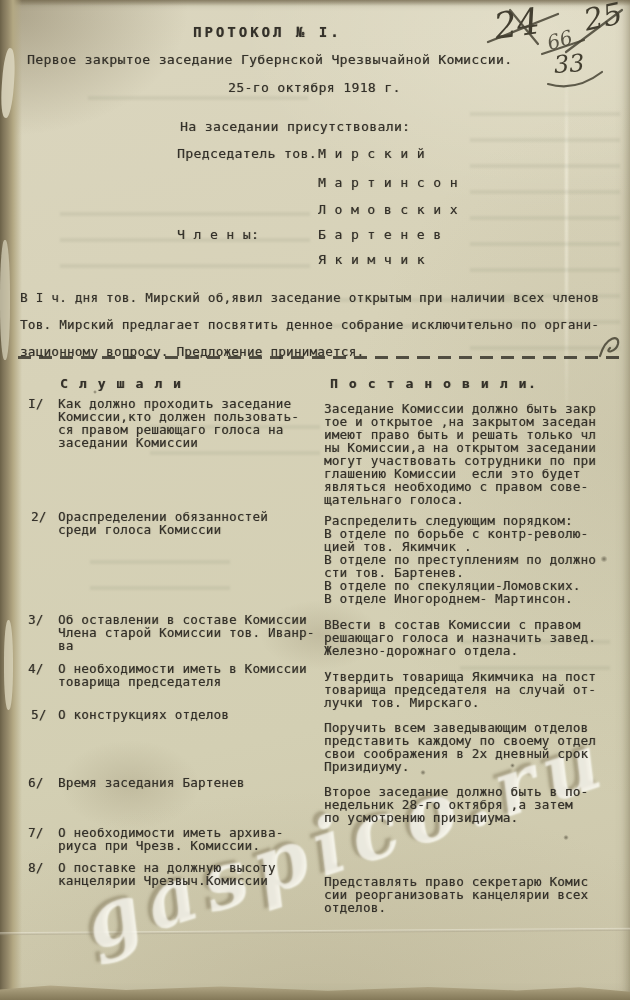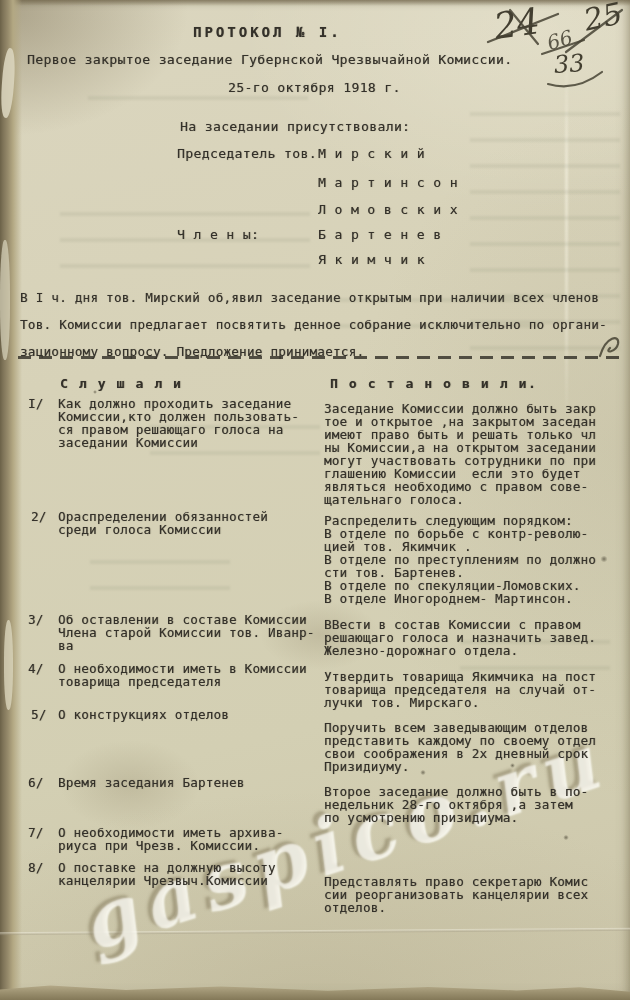--- a/index.html
+++ b/index.html
@@ -137,21 +137,21 @@
   <div class="abs tw t13" style="left:180px;top:120px">На заседании присутствовали:</div>
   <div class="abs tw t13" style="left:177px;top:147px">Председатель тов.</div>
   <div class="abs tw t13" style="left:318px;top:147px">М и р с к и й</div>
   <div class="abs tw t13" style="left:318px;top:176px">М а р т и н с о н</div>
   <div class="abs tw t13" style="left:318px;top:203px">Л о м о в с к и х</div>
   <div class="abs tw t13" style="left:177px;top:228px">Ч л е н ы:</div>
   <div class="abs tw t13" style="left:318px;top:228px">Б а р т е н е  в</div>
   <div class="abs tw t13" style="left:318px;top:253px">Я к и м ч и к</div>
 
   <div class="abs tw t-intro" style="left:20px;top:291px">В I ч. дня тов. Мирский об,явил заседание открытым при наличии всех членов</div>
-  <div class="abs tw t-intro" style="left:20px;top:318px">Тов. Комиссии предлагает посвятить денное собрание исключительно по органи-</div>
+  <div class="abs tw t-intro" style="left:20px;top:318px">Тов. Мирский предлагает посвятить денное собрание исключительно по органи-</div>
   <div class="abs tw t-intro" style="left:20px;top:345px">зационному вопросу. Предложение принимается.</div>
 
   <div class="abs dashline"></div>
   <svg class="abs strokes" style="left:596px;top:330" width="32" height="30" viewBox="0 0 32 30">
     <path d="M4,26 C10,6 24,4 22,14 C20,22 8,24 14,18"></path>
   </svg>
 
   <div class="abs tw colhead" style="left:60px;top:376px">С л у ш а л и</div>
   <div class="abs tw colhead" style="left:330px;top:376px">П о с т а н о в и л и.</div>
 

